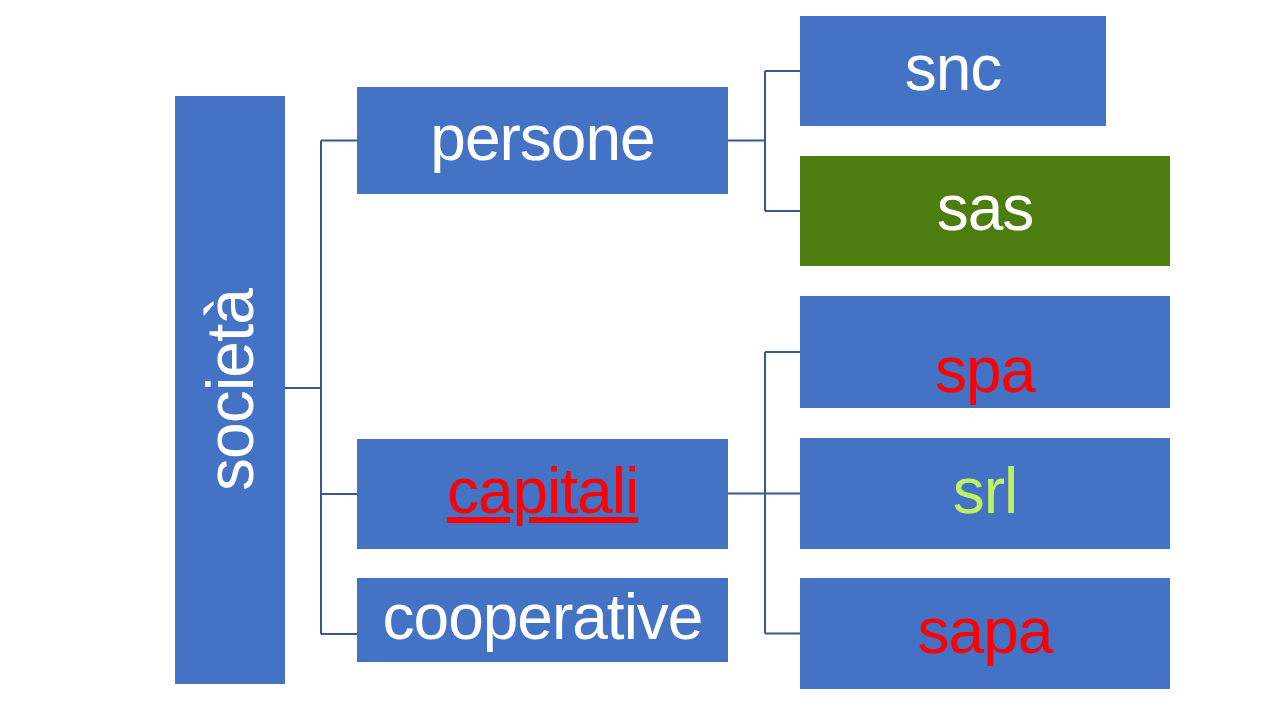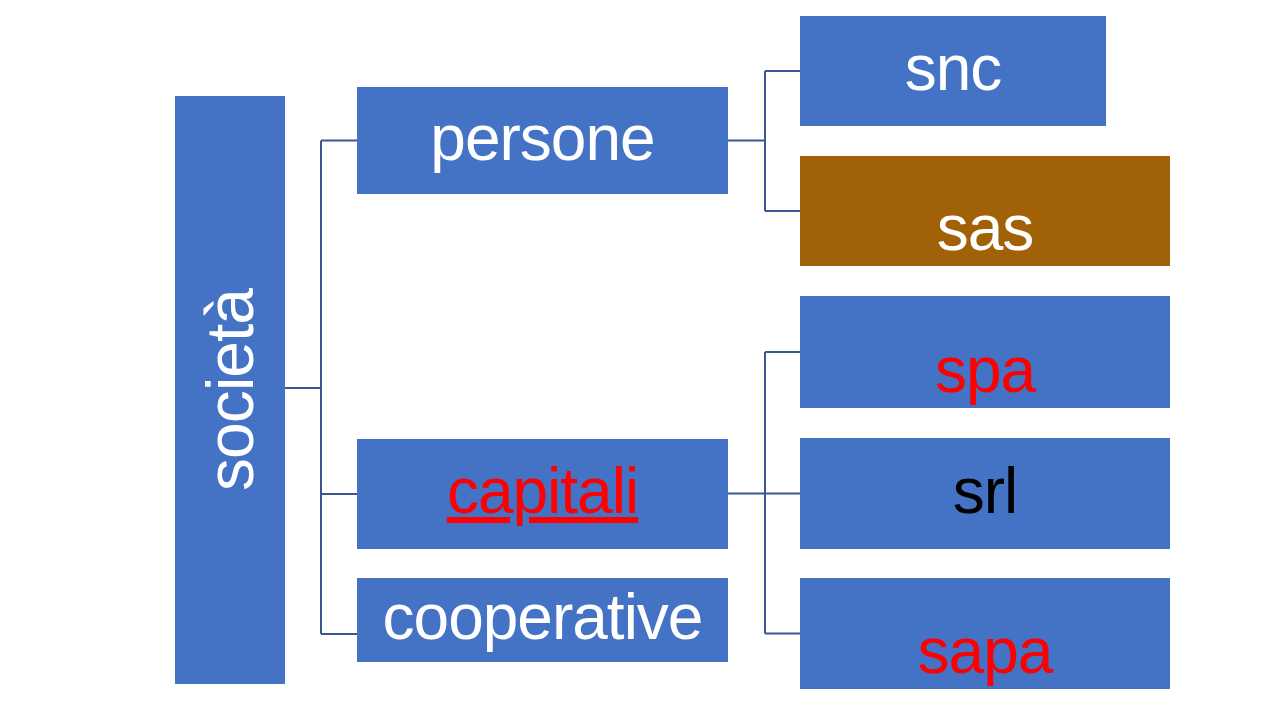--- a/index.html
+++ b/index.html
@@ -76,29 +76,29 @@
   </div>
 
   <div class="node pos-cooperative" style="background-color: rgb(68, 114, 196);">
     <span class="label" style="color: rgb(255, 255, 255);">cooperative</span>
   </div>
 
   <div class="node pos-snc" style="background-color: rgb(68, 114, 196);">
     <span class="label" style="color: rgb(255, 255, 255);">snc</span>
   </div>
 
-  <div class="node pos-sas" style="background-color: #a16207; align-items: flex-end;">
+  <div class="node pos-sas" style="background-color: #4d7c0f;">
     <span class="label" style="color: rgb(255, 255, 255);">sas</span>
   </div>
 
   <div class="node pos-spa" style="background-color: rgb(68, 114, 196); align-items: flex-end;">
     <span class="label" style="color: rgb(255, 0, 0);">spa</span>
   </div>
 
   <div class="node pos-srl" style="background-color: rgb(68, 114, 196);">
-    <span class="label" style="color: #000000;">srl</span>
+    <span class="label" style="color: #bef264;">srl</span>
   </div>
 
-  <div class="node pos-sapa" style="background-color: rgb(68, 114, 196); align-items: flex-end;">
+  <div class="node pos-sapa" style="background-color: rgb(68, 114, 196);">
     <span class="label" style="color: rgb(255, 0, 0);">sapa</span>
   </div>
 
 </div>
 
 </body></html>

